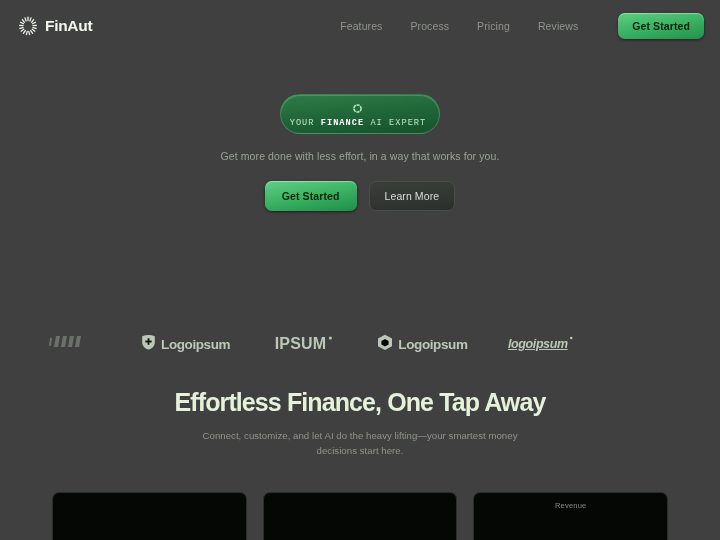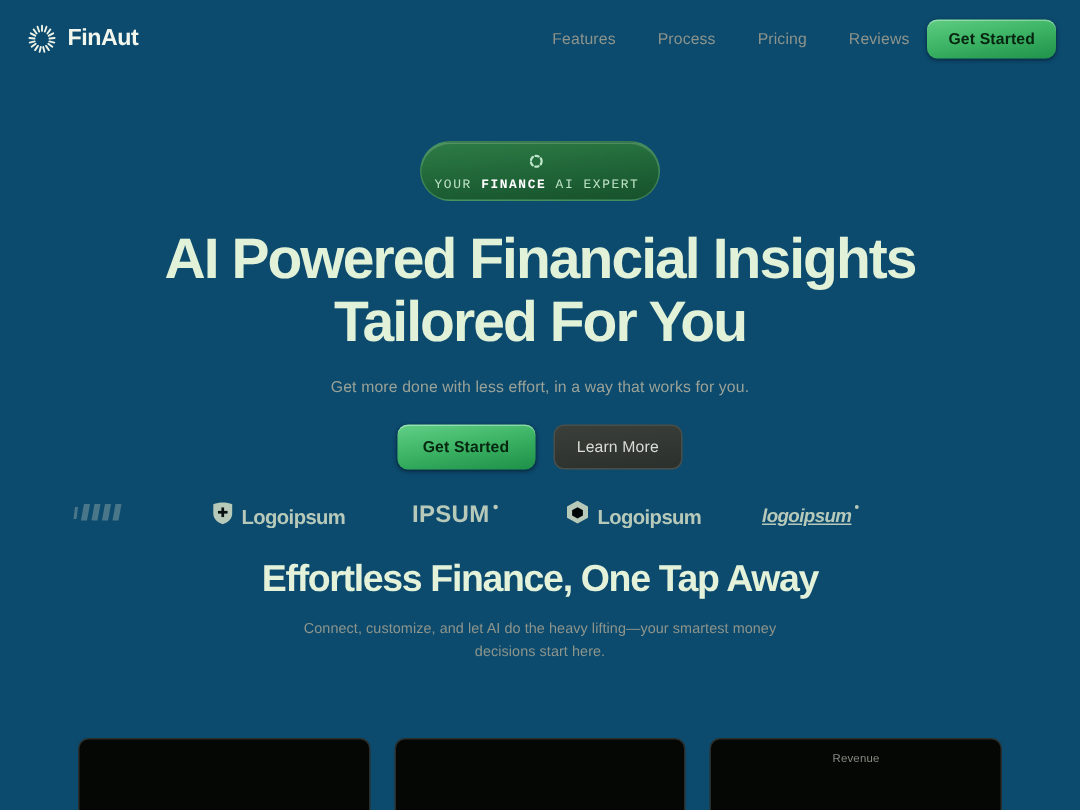--- a/index.html
+++ b/index.html
@@ -3,36 +3,36 @@
 <meta charset="utf-8">
 <style>
   * { box-sizing: border-box; margin: 0; padding: 0; }
   html, body {
     width: 720px; height: 540px;
     background: #000000;
     overflow: hidden;
     font-family: "Liberation Sans", sans-serif;
     -webkit-font-smoothing: antialiased;
   }
-  .page { position: relative; width: 720px; height: 540px; background: #0c4a6e; }
+  .page { position: relative; width: 720px; height: 540px; background: #404040; }
 
   
   .navbar {
     position: absolute; top: 0; left: 0; width: 720px; height: 52px;
     display: flex; align-items: center;
     padding: 0 16px 0 18px;
   }
   .brand { display: flex; align-items: center; gap: 7px; }
   .brand-mark { width: 20px; height: 20px; position: relative; flex: 0 0 auto; }
   .brand-name {
     color: #f2f7ee; font-size: 15.5px; font-weight: 700; letter-spacing: -0.3px;
   }
   .nav-links {
     margin-left: auto; display: flex; align-items: center; gap: 28px;
-    padding-right: 12px;
+    padding-right: 40px;
   }
   .nav-link {
     color: #8d948b; font-size: 10.5px; letter-spacing: 0.1px;
     text-decoration: none; cursor: pointer;
   }
   .btn-nav-cta {
     border: none; cursor: pointer; color: #06240f;
     font-size: 10.5px; font-weight: 600; letter-spacing: 0.1px;
     padding: 7px 14px; border-radius: 7px;
     background: linear-gradient(170deg, #5fcd83 0%, #3eb567 45%, #20934a 100%);
@@ -106,21 +106,21 @@
   .logo-word {
     font-size: 13.5px; font-weight: 700; letter-spacing: -0.4px; color: #c6d4bf;
   }
   .logo-word.blocky { font-size: 16px; font-weight: 800; letter-spacing: .2px; }
   .logo-word.ital {
     font-style: italic; font-weight: 700; font-size: 12.5px;
     text-decoration: underline; text-underline-offset: 1px;
   }
 
   
-  .section { position: absolute; top: 372px; left: 0; width: 720px; text-align: center; }
+  .section { position: absolute; top: 388px; left: 0; width: 720px; text-align: center; }
   .section-title {
     color: #e4f2da; font-size: 25px; font-weight: 700; letter-spacing: -0.9px;
   }
   .section-sub {
     margin: 12px auto 0; width: 330px;
     color: #8e958b; font-size: 9.6px; line-height: 14.5px; letter-spacing: .05px;
   }
 
   
   .cards {
@@ -189,24 +189,20 @@
 
     <div class="badge">
       <span class="badge-spark">
         <svg width="11" height="11" viewBox="0 0 11 11">
           <circle cx="5.5" cy="5.5" r="3.6" fill="none" stroke="#bfe7cb" stroke-width="1.5" stroke-dasharray="2.2 1.8" stroke-linecap="round"></circle>
         </svg>
       </span>
       <span class="badge-text"><span>YOUR </span><b>FINANCE</b><span> AI EXPERT</span></span>
     </div>
 
-    <h1 class="headline">
-      <div>AI Powered Financial Insights</div>
-      <div>Tailored For You</div>
-    </h1>
 
     <p class="subhead">Get more done with less effort, in a way that works for you.</p>
 
     <div class="hero-actions">
       <button class="btn-primary">Get Started</button>
       <button class="btn-secondary">Learn More</button>
     </div>
   </div>
 
   <div class="logo-strip">

